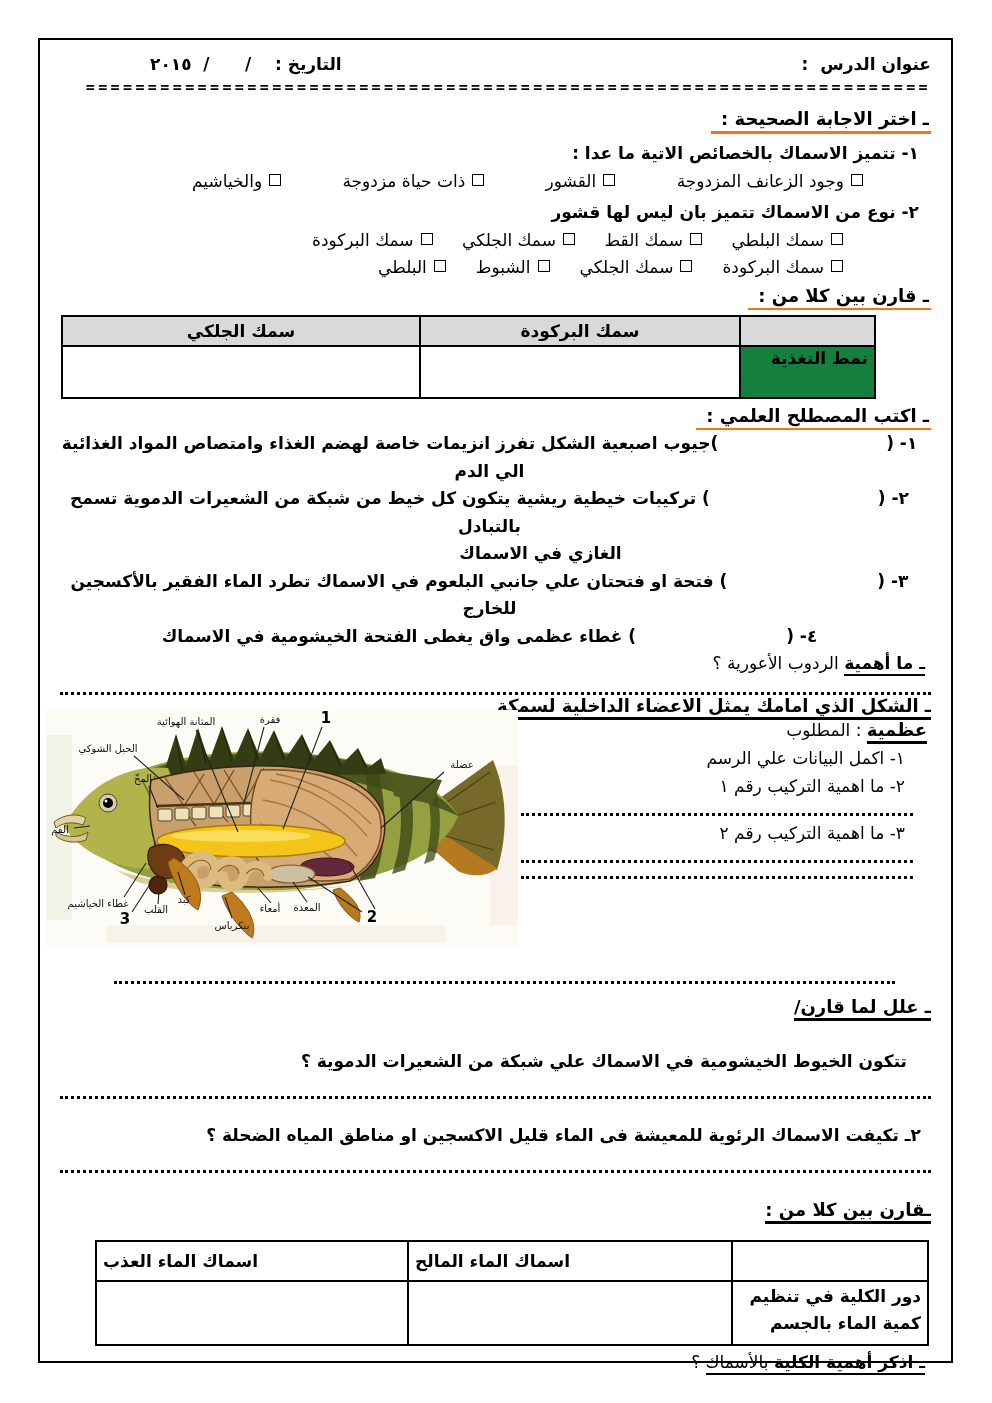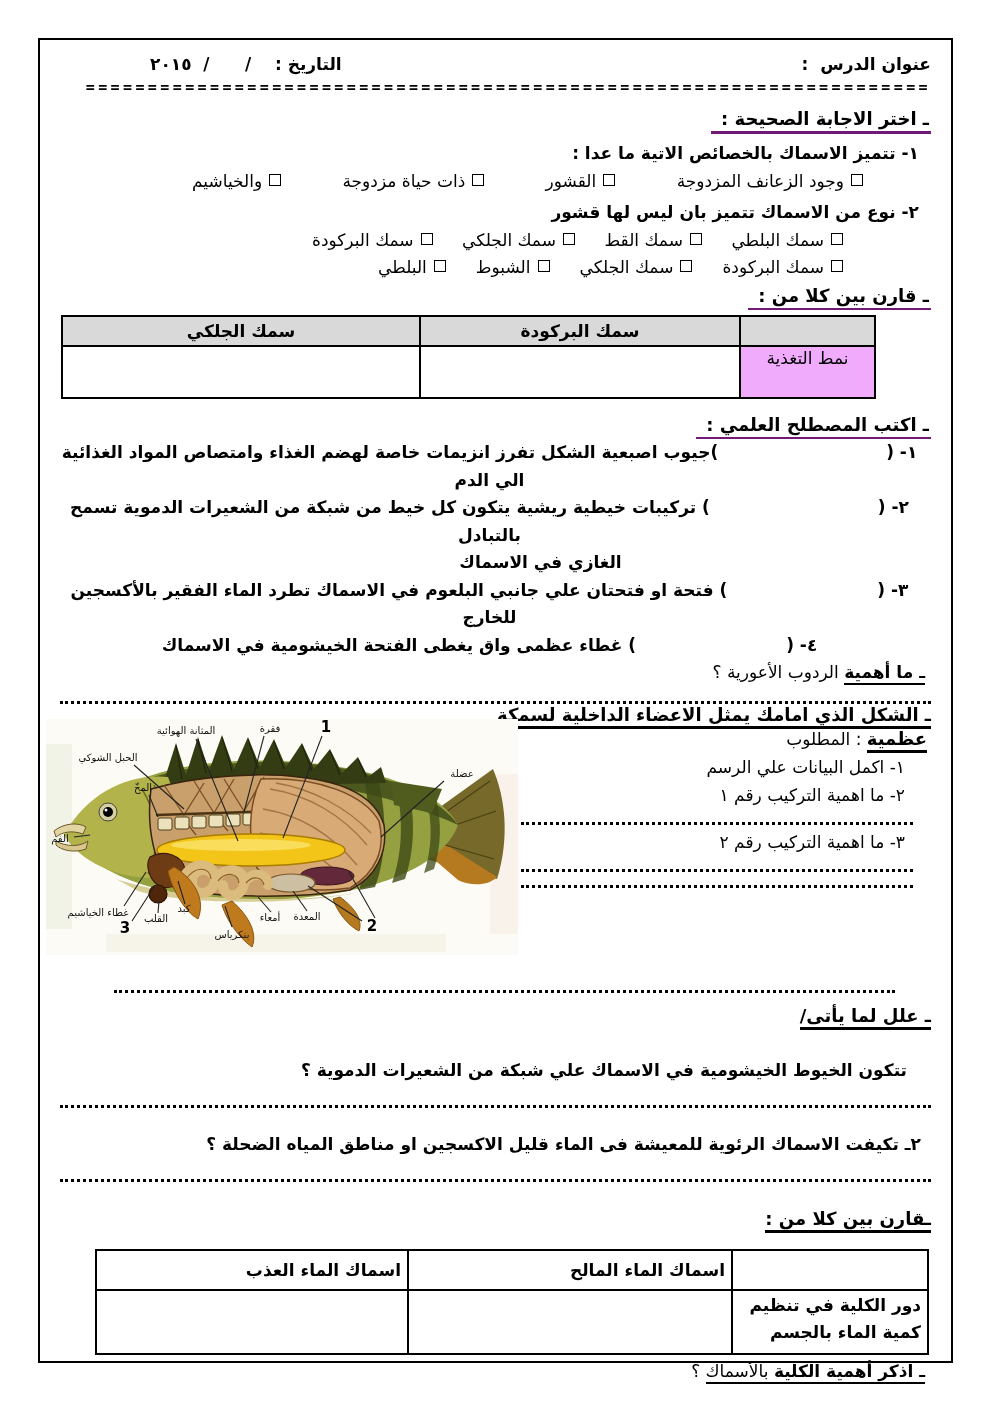--- a/index.html
+++ b/index.html
@@ -7,37 +7,37 @@
        font-family:"DejaVu Sans",sans-serif;color:#000;}
   .page{position:absolute;left:38px;top:38px;width:915px;height:1325px;
         border:2px solid #000;box-sizing:border-box;padding:10px 20px;direction:rtl;}
   .pre{white-space:pre;}
   .bold{font-weight:bold;}
   .hdr-row{display:flex;justify-content:space-between;font-weight:bold;font-size:17px;
            margin-top:4px;padding-left:90px;}
   .equals{font-family:"DejaVu Sans Mono",monospace;font-weight:bold;font-size:15px;
           letter-spacing:3.4px;white-space:nowrap;overflow:hidden;height:20px;margin-top:4px;}
   .title3{font-size:18px;font-weight:bold;display:inline-block;
-          border-bottom:3px solid #701a75;padding:0 2px 2px 10px;}
+          border-bottom:3px solid #f97316;padding:0 2px 2px 10px;}
   .u2{border-bottom:2.5px solid #000;padding-bottom:1px;}
   .sec{margin-top:10px;}
   .qline{font-weight:bold;font-size:17px;padding-right:12px;margin-top:7px;line-height:25px;}
   .opts{display:flex;justify-content:space-between;font-size:17px;margin-top:3px;line-height:24px;}
   .opts1{padding:0 68px 0 132px;}
   .opts2{padding:0 88px 0 252px;}
   .opts3{padding:0 88px 0 318px;}
   .cb{display:inline-block;width:10px;height:10px;border:1.5px solid #000;
       margin-left:7px;vertical-align:1px;}
   table{border-collapse:collapse;table-layout:fixed;}
   td,th{border:2px solid #000;font-size:17px;padding:1px 6px;vertical-align:top;}
   .t1{width:813px;margin:5px 55px 0 0;}
   .t1 th{background:#d9d9d9;height:26px;font-weight:bold;text-align:center;vertical-align:middle;padding:1px 2px;}
-  .t1 .lblcell{background:#f0abfc;height:48px;font-weight:normal;text-align:center;}
+  .t1 .lblcell{background:#15803d;height:48px;font-weight:bold;}
   .t2{width:832px;margin:20px 2px 0 0;}
-  .t2 th{height:36px;font-weight:bold;text-align:right;vertical-align:middle;}
+  .t2 th{height:36px;font-weight:bold;text-align:left;vertical-align:middle;}
   .t2 .lblcell{font-weight:bold;height:60px;line-height:27px;}
   .term{font-weight:bold;font-size:17px;line-height:27.5px;padding-right:12px;text-align:center;}
   .gapA{display:inline-block;width:168px;}
   .gapB{display:inline-block;width:150px;}
   .term-cont{font-weight:bold;font-size:17px;line-height:27.5px;text-align:center;margin-left:90px;}
   .dotted{border-bottom:3px dotted #000;height:3px;}
   .dot-full{margin:16px 0 0 0;}
   .fig-title{margin-top:0;font-size:18px;}
   .fig-sec{position:relative;height:236px;margin-top:0px;}
   .fish{position:absolute;left:-14px;top:-6px;}
@@ -103,21 +103,21 @@
       <th>سمك الجلكي</th>
     </tr>
     <tr>
       <td class="lblcell">نمط التغذية</td>
       <td></td>
       <td></td>
     </tr>
   </tbody>
     </table>
 
-  <div style="margin-top:15px;">
+  <div style="margin-top:6px;">
     <span class="title3" style="border-bottom-width:2.5px">ـ اكتب المصطلح العلمي :</span>
   </div>
   <div class="term">
     <span>١- (</span><span class="gapA"></span><span>)جيوب اصبعية الشكل تفرز انزيمات خاصة لهضم الغذاء وامتصاص المواد الغذائية الي الدم</span>
   </div>
   <div class="term">
     <span>٢- (</span><span class="gapA"></span><span>) تركيبات خيطية ريشية يتكون كل خيط من شبكة من الشعيرات الدموية تسمح  بالتبادل</span>
   </div>
   <div class="term-cont">الغازي في الاسماك</div>
   <div class="term">
@@ -267,21 +267,21 @@
         <text x="280" y="13">1</text>
         <text x="326" y="212">2</text>
         <text x="79" y="214">3</text>
       </g>
     </svg>
   </div>
 
   <div class="dotted dot-short"></div>
 
   <div class="reason-title">
-    <span class="bold u2" style="border-bottom-width:3px">ـ علل لما يأتى/</span>
+    <span class="bold u2" style="border-bottom-width:3px">ـ علل لما قارن/</span>
   </div>
   <div class="reason-q">تتكون الخيوط الخيشومية في الاسماك علي شبكة من الشعيرات الدموية ؟</div>
   <div class="dotted" style="margin-top:22px;"></div>
   <div class="reason-q" style="margin-top:26px;padding-right:10px;">٢ـ تكيفت الاسماك الرئوية للمعيشة فى الماء قليل الاكسجين او  مناطق المياه الضحلة ؟</div>
   <div class="dotted" style="margin-top:22px;"></div>
 
   <div class="cmp2-title">
     <span class="bold u2" style="border-bottom-width:3px">ـقارن بين كلا من :</span>
   </div>
   <table class="t2">

